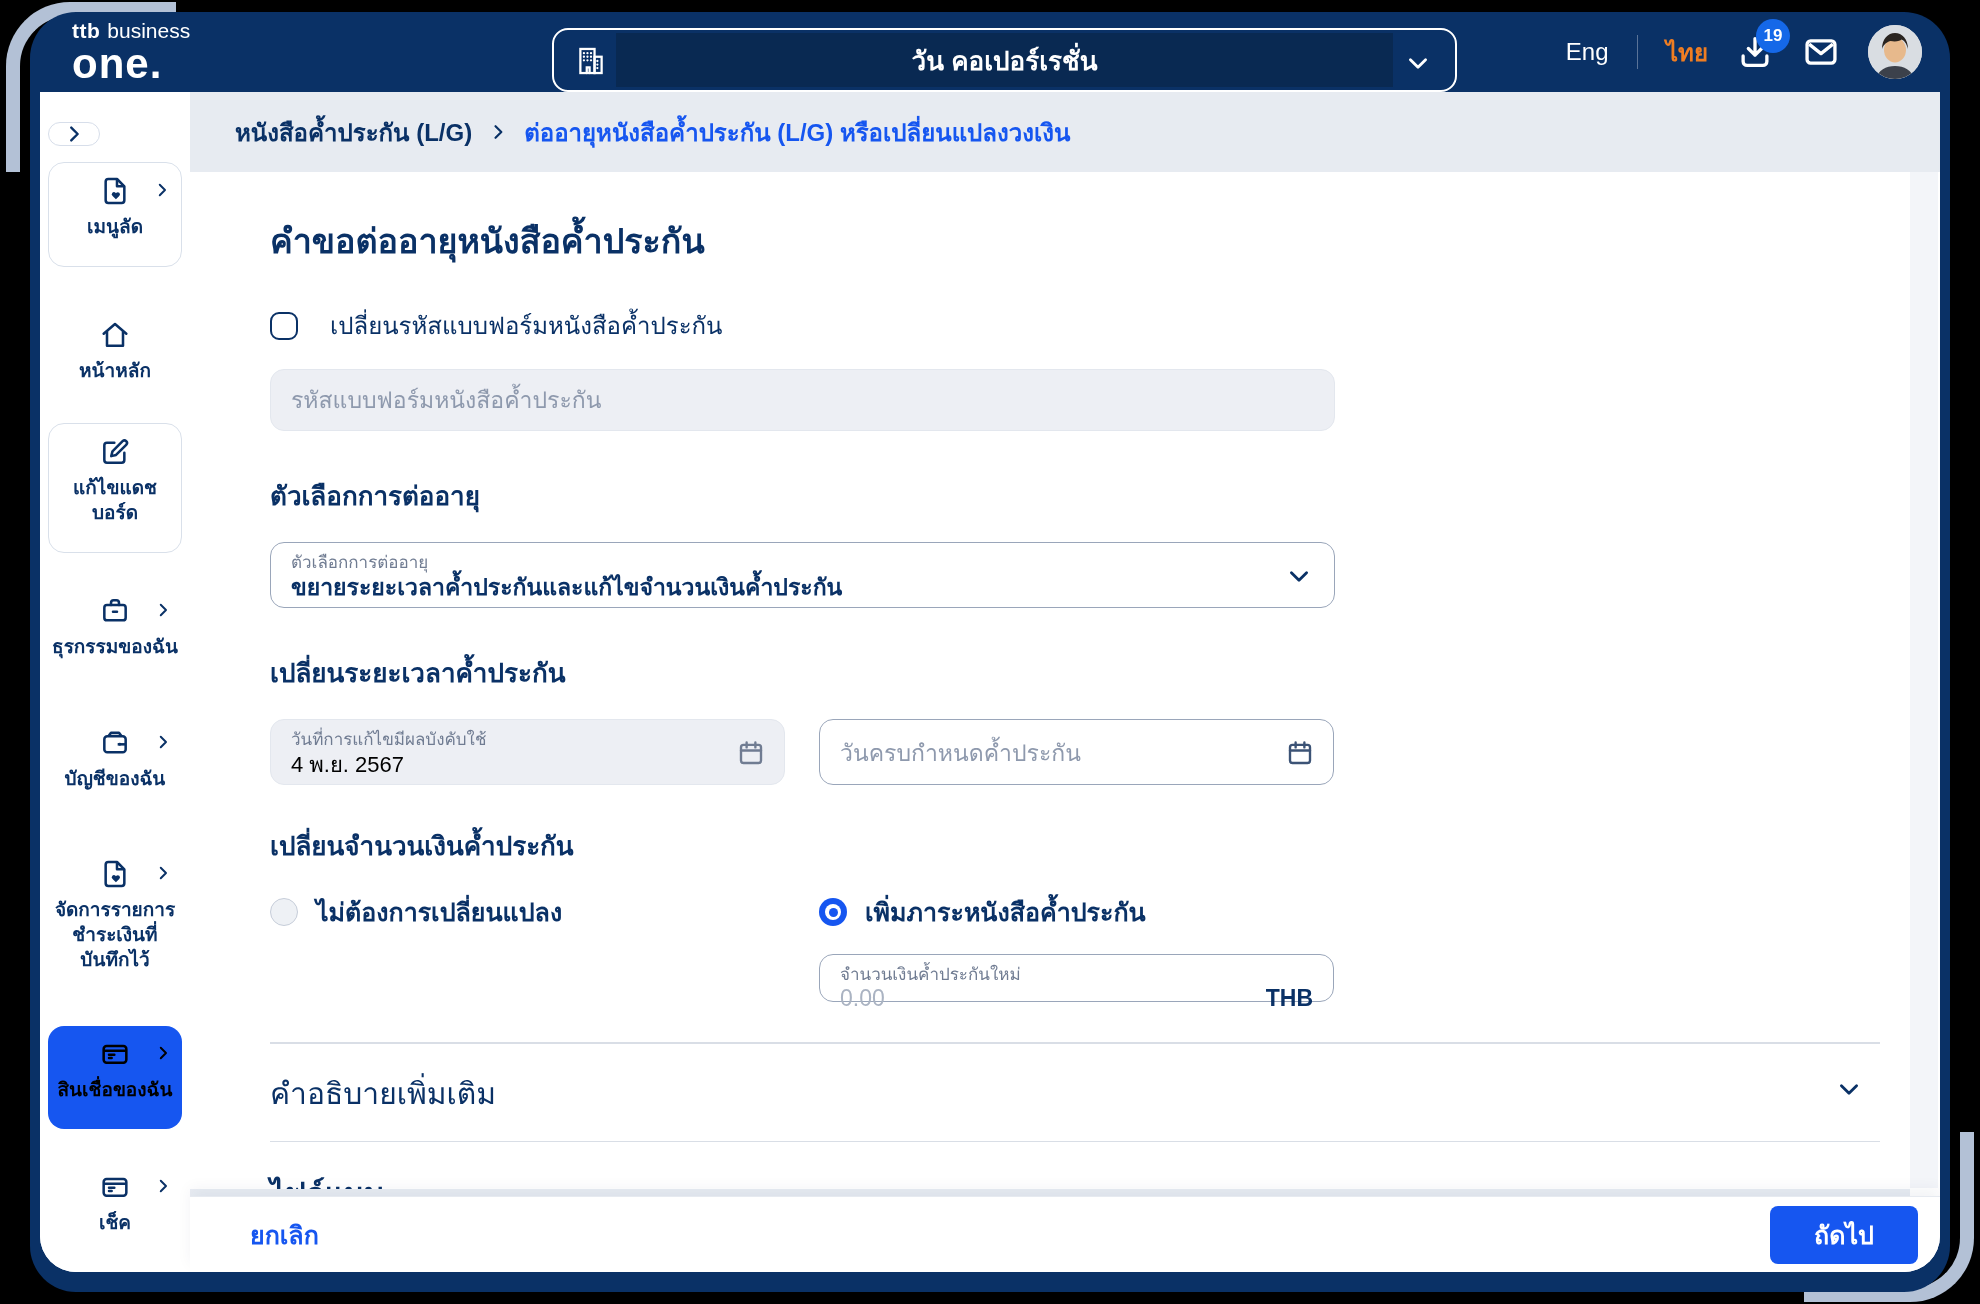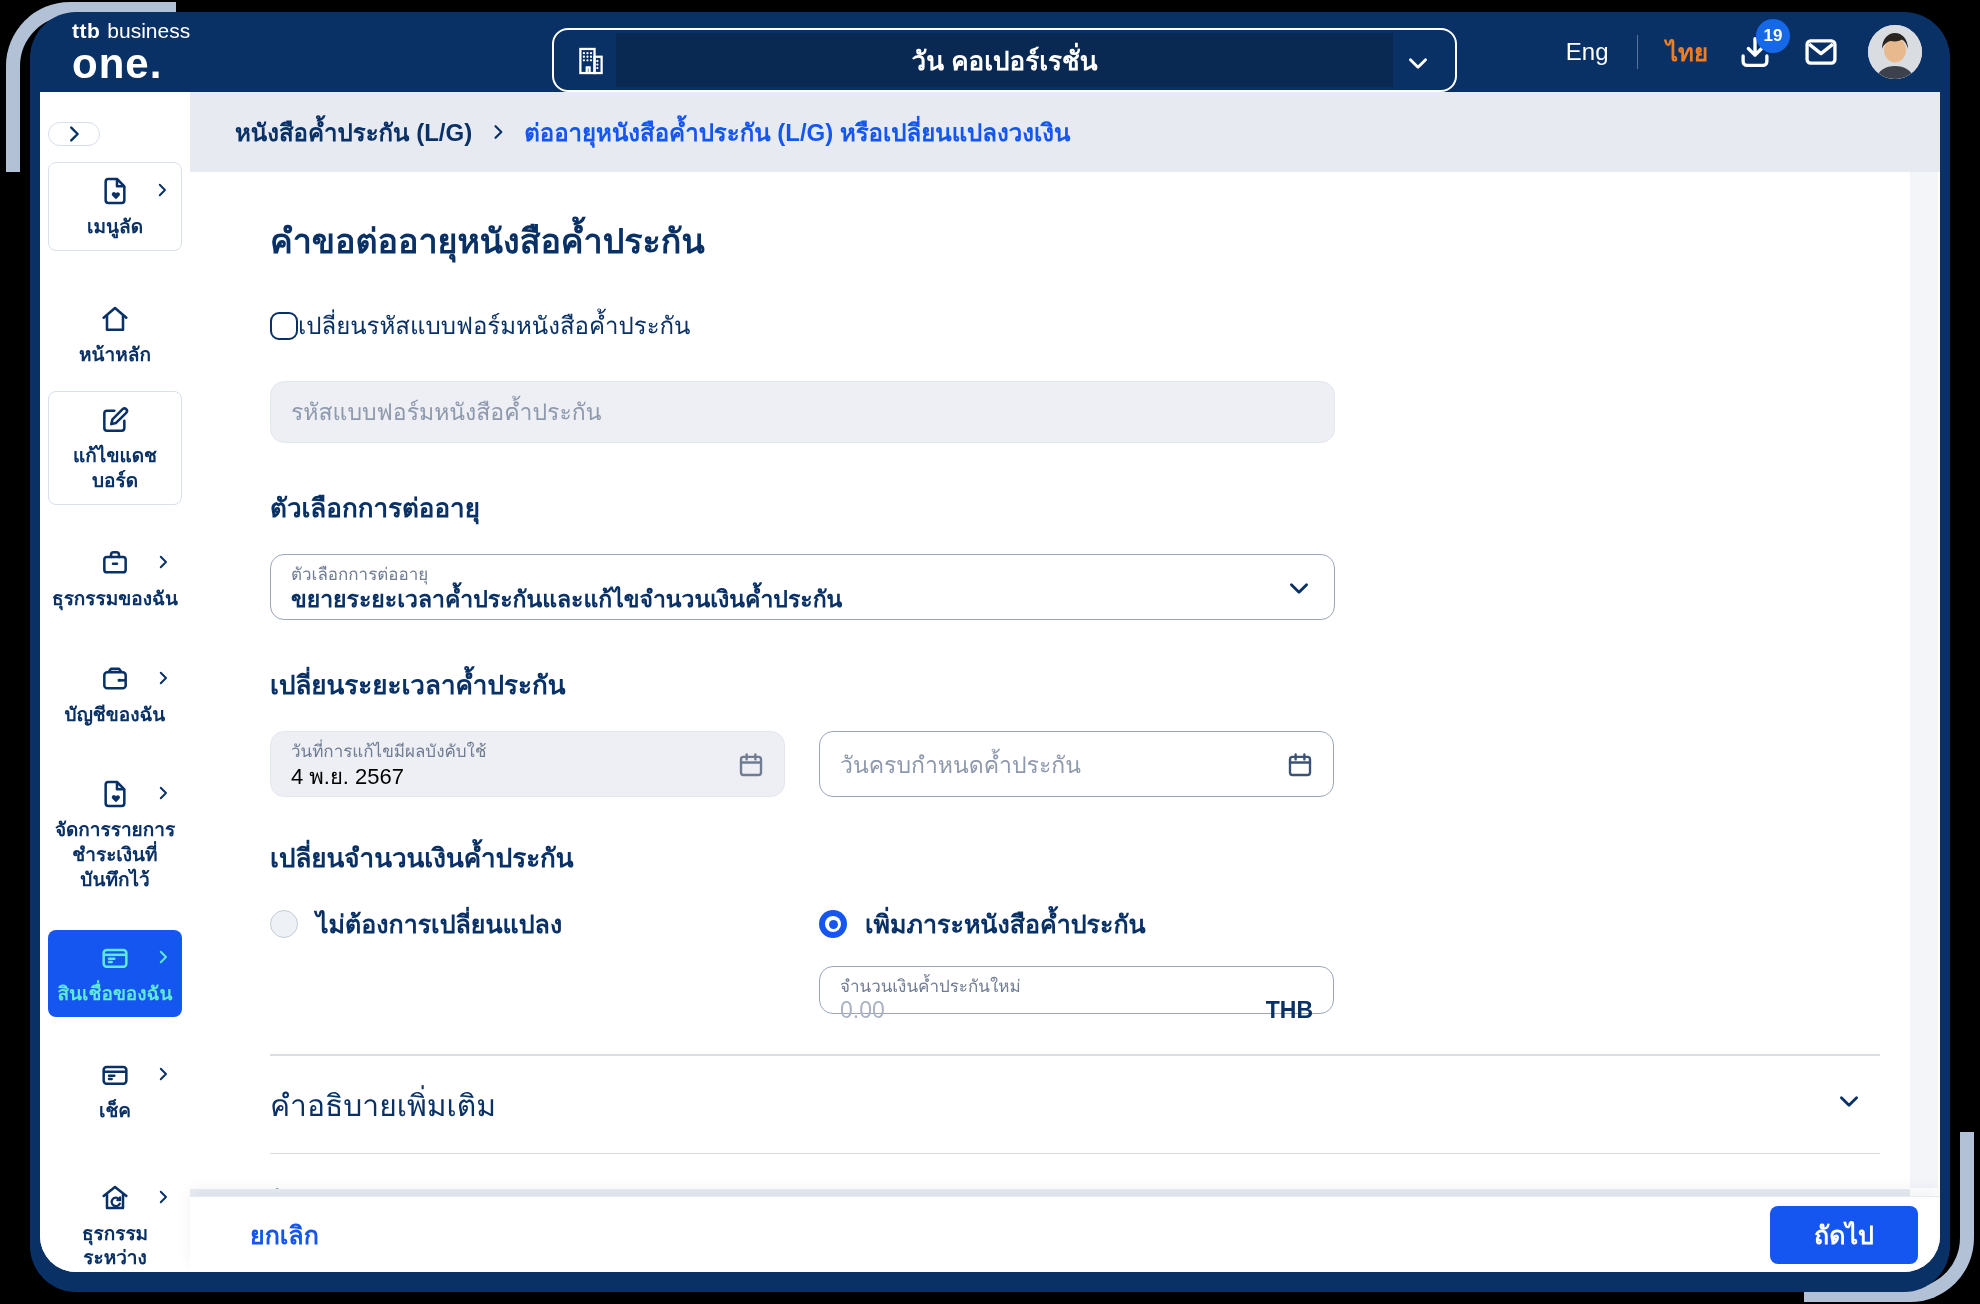--- a/index.html
+++ b/index.html
@@ -51,47 +51,47 @@
   
   .app { position:absolute; left:10px; right:10px; top:80px; bottom:20px;
          background:#fff; border-radius:0 0 36px 36px; overflow:hidden; display:flex; }
 
   
   .sidebar { width:150px; background:#fff; flex:0 0 150px; display:flex;
              flex-direction:column; align-items:stretch; color:#0a3166; }
   .sb-expand { margin:30px 0 16px 8px; width:52px; height:50px; border:1.5px solid #d7deea;
       border-radius:14px; display:flex; align-items:center; justify-content:center; }
   .sb-expand svg { width:22px; height:22px; }
-  .sb-item { position:relative; margin:0 8px; padding:12px 4px 10px; text-align:center;
-      border-radius:8px; }
+  .sb-item { position:relative; margin:0 8px; padding:12px 4px 26px; text-align:center;
+      border-radius:16px; }
   .sb-card { border:1.5px solid #d9e0ea; }
   .sb-item .sb-icon { width:32px; height:32px; display:inline-block; }
   .sb-item .sb-label { display:block; font-size:19px; font-weight:700; line-height:1.3;
       margin-top:4px; }
   .sb-chevron { position:absolute; right:10px; top:18px; width:18px; height:18px; }
-  .sb-active { background:#1656f0; color:#5eead4; }
+  .sb-active { background:#1656f0; color:#000000; }
   .gap14{margin-top:14px;} .gap28{margin-top:28px;} .gap30{margin-top:30px;}
   .gap36{margin-top:36px;} .gap40{margin-top:40px;}
 
   
   .main { flex:1; display:flex; flex-direction:column; position:relative; min-width:0; }
   .breadcrumb { height:80px; background:#e7ebf1; display:flex; align-items:center;
       padding-left:45px; gap:16px; flex:0 0 80px; }
   .bc-parent { font-size:24px; font-weight:700; color:#0a3166; }
   .bc-sep { width:20px; height:20px; color:#0a3166; }
   .bc-current { font-size:24px; font-weight:700; color:#1656f0; }
 
   .content { position:relative; flex:1; overflow:hidden; background:#fff;
       padding:42px 80px 0 80px; }
   .scroll-track { position:absolute; right:2px; top:0; bottom:8px; width:28px; background:#f3f5f9; }
   .hscroll { position:absolute; left:0; right:30px; bottom:0; height:7px; background:#e9edf3; }
 
   .page-title { font-size:34px; font-weight:800; color:#0a3166; margin-bottom:38px; }
 
-  .check-row { display:flex; align-items:center; gap:0; margin-bottom:36px; }
+  .check-row { display:flex; align-items:center; gap:32px; margin-bottom:24px; }
   .checkbox { width:28px; height:28px; border:2.5px solid #0a3166; border-radius:9px;
       background:#fff; }
   .check-label { font-size:24px; color:#0a3166; }
 
   .field { border-radius:14px; padding:8px 20px; width:1065px; }
   .field-disabled { background:#edeff4; border:1px solid #e3e7ee; }
   .field-enabled { background:#fff; border:1.5px solid #9aa6ba; }
   .ph { color:#8e99ad; font-size:23px; }
   .single-line { height:62px; display:flex; align-items:center; }
   .mb44 { margin-bottom:44px; }

